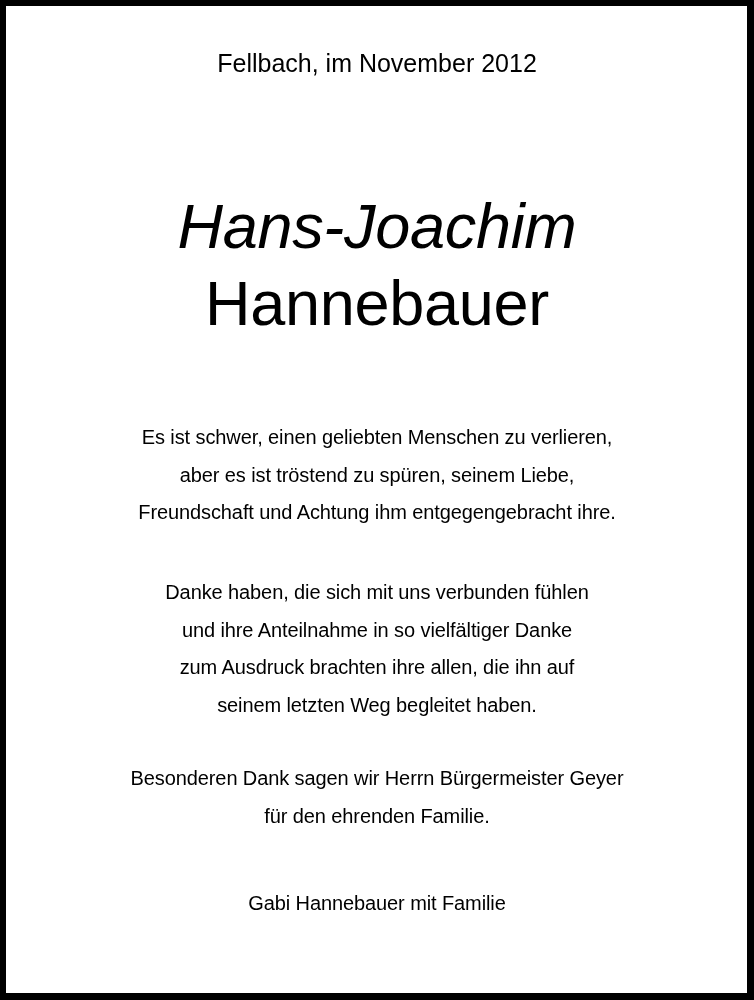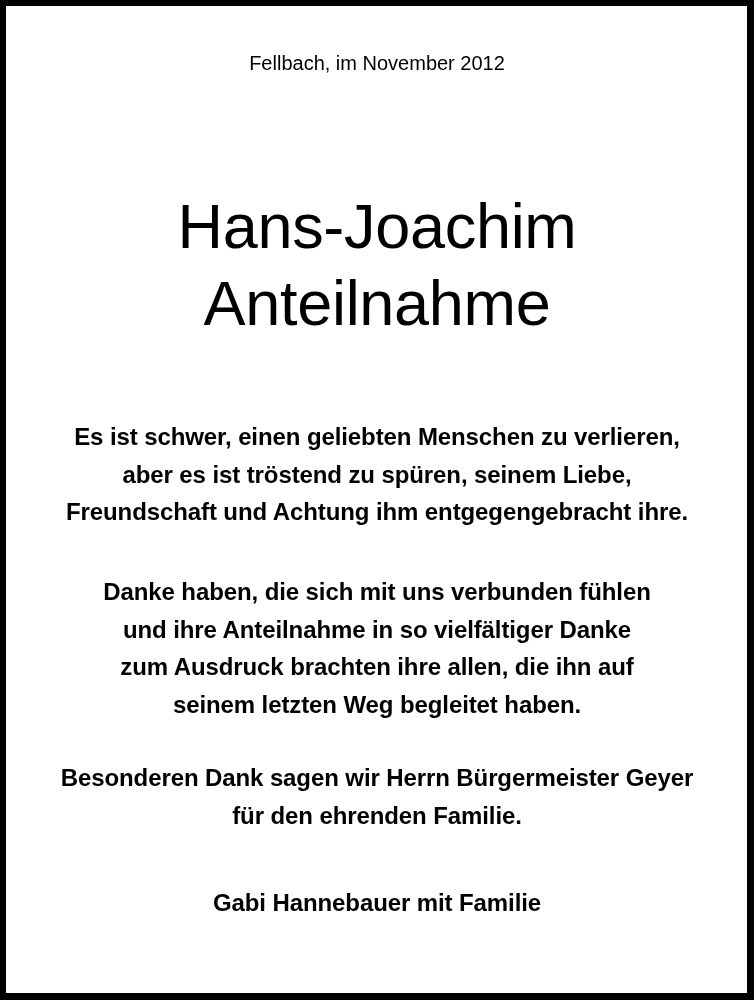--- a/index.html
+++ b/index.html
@@ -30,46 +30,45 @@
     }
     .line {
       position: absolute;
       left: 0;
       width: 754px;
       text-align: center;
       white-space: nowrap;
     }
     .dateline {
       top: 46px;
-      font-size: 20px;
+      font-size: 25px;
       line-height: 34px;
     }
     .name {
       font-size: 63px;
       line-height: 80px;
       letter-spacing: -0.3px;
     }
-    .name-1 { top: 186px; }
+    .name-1 { top: 186px; font-style: italic; }
     .name-2 { top: 263px; }
     .body-text {
-      font-size: 24px;
+      font-size: 20px;
       line-height: 34px;
       letter-spacing: -0.1px;
-      font-weight: bold;
     }
   </style>
 </head>
 <body>
 
 <div class="frame"></div>
 
 <div class="line dateline">Fellbach, im November 2012</div>
 
 <div class="line name name-1">Hans-Joachim</div>
-<div class="line name name-2">Anteilnahme</div>
+<div class="line name name-2">Hannebauer</div>
 
 <div>
   <div class="line body-text" style="top:420px">Es ist schwer, einen geliebten Menschen zu verlieren,</div>
   <div class="line body-text" style="top:458px">aber es ist tröstend zu spüren, seinem Liebe,</div>
   <div class="line body-text" style="top:495px">Freundschaft und Achtung ihm entgegengebracht ihre.</div>
 </div>
 
 <div>
   <div class="line body-text" style="top:575px">Danke haben, die sich mit uns verbunden fühlen</div>
   <div class="line body-text" style="top:613px">und ihre Anteilnahme in so vielfältiger Danke</div>

